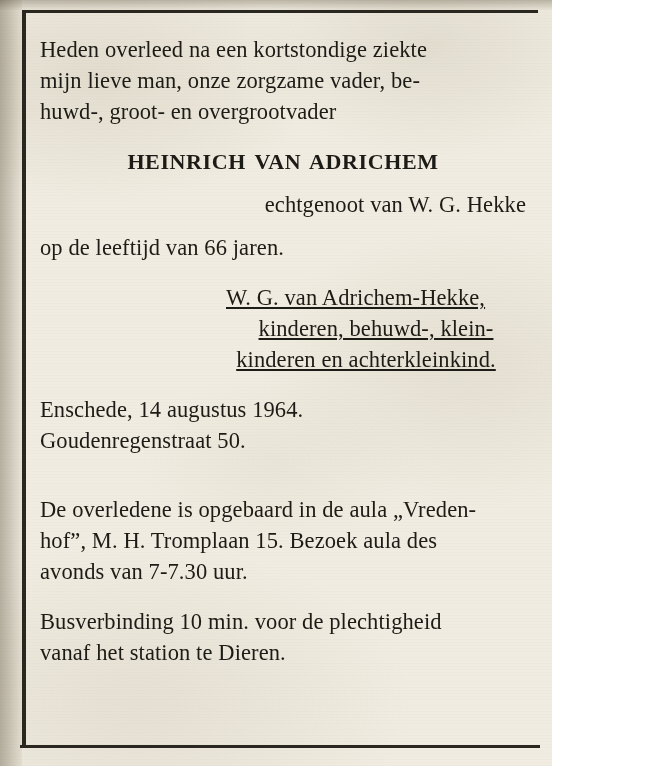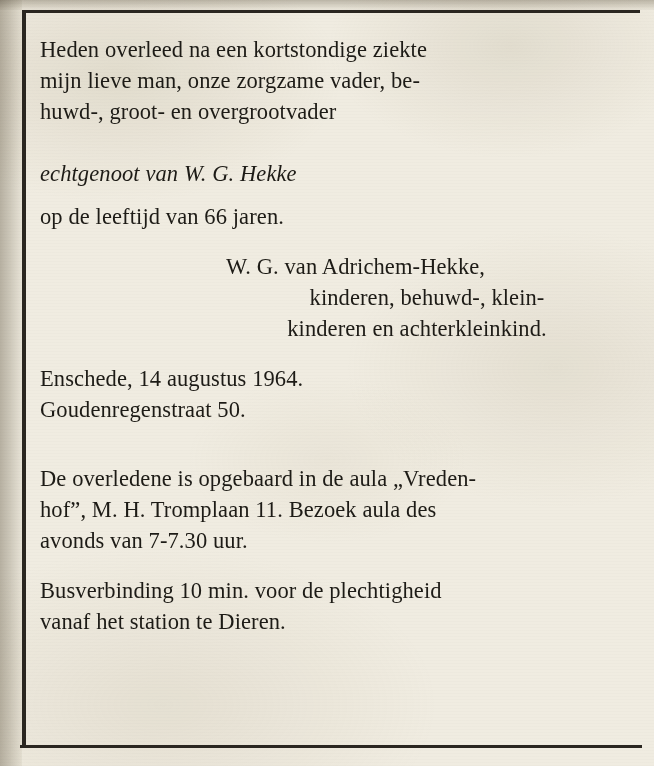--- a/index.html
+++ b/index.html
@@ -10,21 +10,21 @@
   body {
     width: 654px;
     height: 766px;
     overflow: hidden;
     font-family: "Liberation Serif", serif;
   }
 
   
   .clipping {
     position: relative;
-    width: 654px;
+    width: 552px;
     height: 766px;
     background: #f0ece1;
     box-sizing: border-box;
     overflow: hidden;
   }
 
   
   .grain {
     position: absolute;
     inset: 0;
@@ -97,36 +97,37 @@
     margin: 0;
     font-size: 22.5px;
     line-height: 31px;
     letter-spacing: 0.1px;
   }
 
   .just {
     text-align: justify;
     text-align-last: left;
   }
-  .center { text-align: left; font-style: italic; }
+  .center { text-align: right; }
   .gap-sm { height: 12px; }
   .gap-md { height: 19px; }
 
   .name {
     text-align: center;
     font-weight: bold;
     font-size: 22px;
     letter-spacing: 0.6px;
     word-spacing: 3px;
   }
 
   .indent-block {
     margin-left: 186px;
     font-size: 22.5px;
     line-height: 30px;
+    text-decoration: underline;
   }
   .indent-block .l1 { text-align: left; }
   .indent-block .l2 { text-align: center; }
   .indent-block .l3 { text-align: center; margin-left: -20px; }
 </style>
 </head>
 <body>
 
 <div class="clipping">
 
@@ -143,20 +144,21 @@
   <div class="content">
 
     <div>
       <p class="just">Heden overleed na een kortstondige ziekte</p>
       <p class="just">mijn lieve man, onze zorgzame vader, be-</p>
       <p class="just">huwd-, groot- en overgrootvader</p>
     </div>
 
     <div class="gap-md"></div>
 
+    <p class="name">HEINRICH VAN ADRICHEM</p>
 
     <div class="gap-sm"></div>
 
     <p class="center">echtgenoot van W. G. Hekke</p>
 
     <div class="gap-sm"></div>
 
     <p>op de leeftijd van 66 jaren.</p>
 
     <div class="gap-md"></div>
@@ -174,21 +176,21 @@
       <p>Goudenregenstraat 50.</p>
     </div>
 
     <div class="gap-md"></div>
 
 
     <div class="gap-md"></div>
 
     <div>
       <p class="just">De overledene is opgebaard in de aula „Vreden-</p>
-      <p class="just">hof”, M. H. Tromplaan 11. Bezoek aula des</p>
+      <p class="just">hof”, M. H. Tromplaan 15. Bezoek aula des</p>
       <p>avonds van 7-7.30 uur.</p>
     </div>
 
     <div class="gap-md"></div>
 
     <div>
       <p class="just">Busverbinding 10 min. voor de plechtigheid</p>
       <p>vanaf het station te Dieren.</p>
     </div>
 

